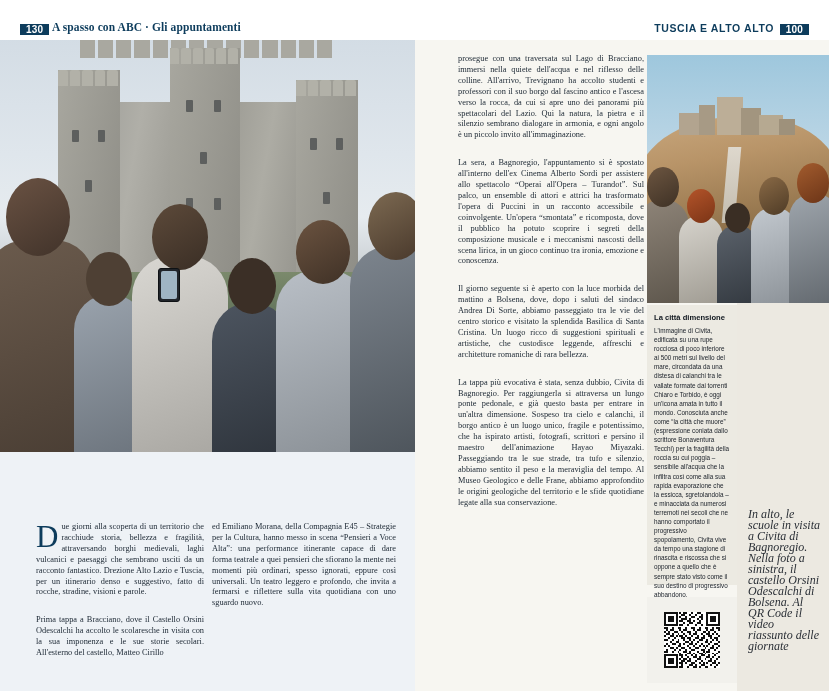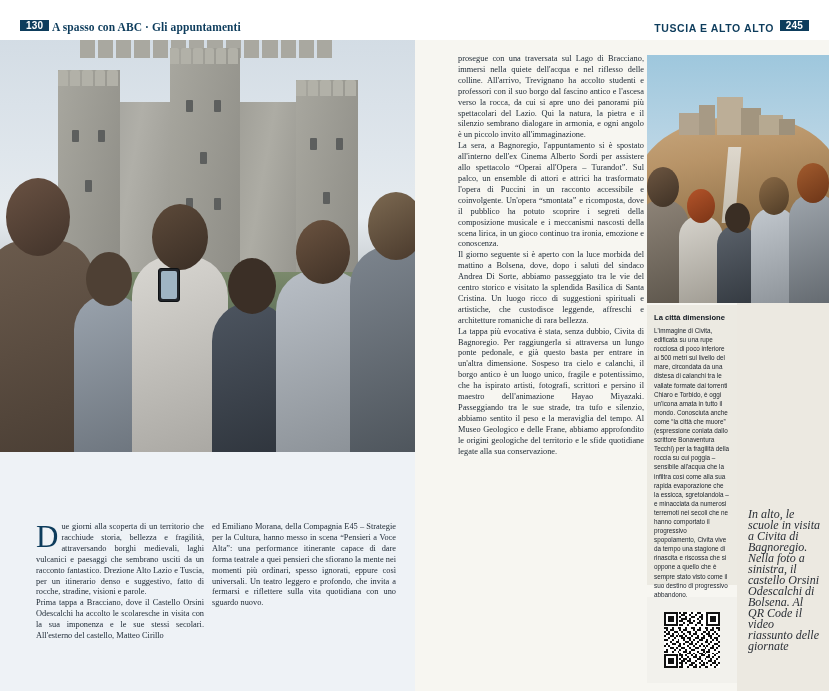--- a/index.html
+++ b/index.html
@@ -18,21 +18,21 @@
   .page-right { width:414px; background:#f7f6f1; }
 
   
   .head-bar {
     position:absolute; top:0; left:0; right:0; height:40px;
     background:#ffffff; z-index:40;
   }
 
   .folio {
     position:absolute; top:20px;
-    display:flex; align-items:flex-end; height:19px; z-index:41;flex-direction:column;
+    display:flex; align-items:center; height:19px; z-index:41;
   }
   .folio-num {
     background:#0d3c5c; color:#ffffff;
     font-family:"Liberation Sans", sans-serif;
     font-weight:bold; font-size:10px;
     display:flex; align-items:center; justify-content:center;
     padding:0 6px; letter-spacing:.2px;
   }
   .folio-tab { width:11px; background:#2d8ab5; }
   .folio-left { left:20px; }
@@ -107,21 +107,21 @@
 
   
   .col {
     position:absolute;
     font-family:"Liberation Serif", serif;
     font-size:8.35px; line-height:10.9px;
     color:#1b2733; text-align:justify;
     text-justify:inter-word; hyphens:auto;
   }
   .col p { margin:0; text-indent:0; }
-  .col p + p { margin-top:0px; }
+  .col p + p { margin-top:17px; }
 
   .lead-col { top:522px; }
   .lead-col.c1 { left:36px;  width:168px; }
   .lead-col.c2 { left:212px; width:184px; }
 
   .dropcap::first-letter {
     float:left; font-size:31px; line-height:25px;
     font-weight:normal; color:#0d3c5c;
     padding:2px 3px 0 0; font-family:"Liberation Serif", serif;
   }
@@ -300,39 +300,39 @@
     <div class="head-bar"></div>
     <div class="folio folio-left">
       <span class="folio-num">130</span>
       <span class="folio-tab"></span>
     </div>
     <div class="head-title head-title-left">A spasso con ABC · Gli appuntamenti</div>
 
 
     <div class="col lead-col c1">
       <p class="dropcap">Due giorni alla scoperta di un territorio che racchiude storia, bellezza e fragilità, attraversando borghi medievali, laghi vulcanici e paesaggi che sembrano usciti da un racconto fantastico. Drezione Alto Lazio e Tuscia, per un itinerario denso e suggestivo, fatto di rocche, stradine, visioni e parole.</p>
-      <p>Prima tappa a Bracciano, dove il Castello Orsini Odescalchi ha accolto le scolaresche in visita con la sua imponenza e le sue stessi secolari. All'esterno del castello, Matteo Cirillo</p>
+      <p>Prima tappa a Bracciano, dove il Castello Orsini Odescalchi ha accolto le scolaresche in visita con la sua imponenza e le sue storie secolari. All'esterno del castello, Matteo Cirillo</p>
     </div>
 
     <div class="col lead-col c2">
       <p>ed Emiliano Morana, della Compagnia E45 – Strategie per la Cultura, hanno messo in scena “Pensieri a Voce Alta”: una performance itinerante capace di dare forma teatrale a quei pensieri che sfiorano la mente nei momenti più ordinari, spesso ignorati, eppure così universali. Un teatro leggero e profondo, che invita a fermarsi e riflettere sulla vita quotidiana con uno sguardo nuovo.</p>
     </div>
   </div>
 
   <div class="page page-right">
   </div>
 
 </div>
 
 <div class="bg-strip-right"></div>
 
 <div class="head-bar" style="left:415px;right:0;width:414px;"></div>
 <div class="folio folio-right">
   <span class="folio-tab"></span>
-  <span class="folio-num">245</span>
+  <span class="folio-num">100</span>
 </div>
 <div class="head-title head-title-right">TUSCIA E ALTO ALTO</div>
 
 <div class="photo-civita">
   <div class="civita-sky"></div>
   <div class="civita-rock"></div>
   <div class="civita-town">
     <div class="bldg" style="left:0;   width:22px; height:22px;"></div>
     <div class="bldg" style="left:20px; width:16px; height:30px; background:#a79a85;"></div>
     <div class="bldg" style="left:38px; width:26px; height:38px; background:#bcae97;"></div>

